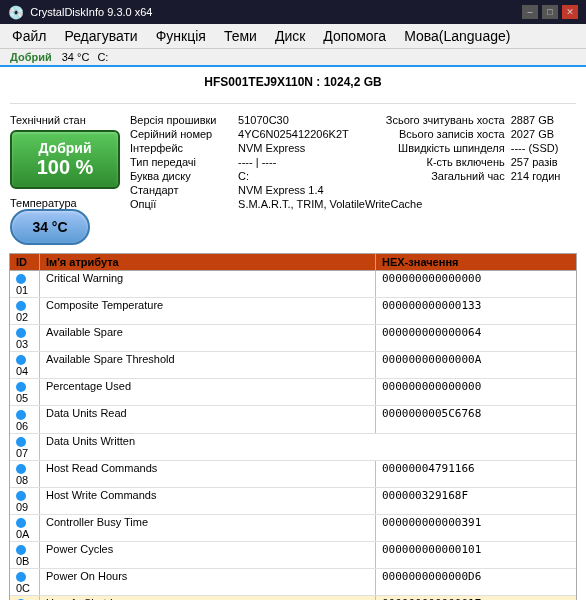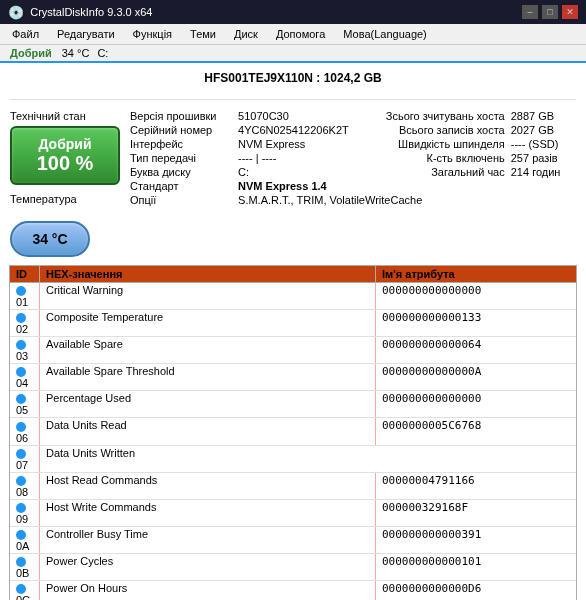--- a/index.html
+++ b/index.html
@@ -46,21 +46,21 @@
     .menu-bar {
       background: #f0f0f0;
       border-bottom: 1px solid #ccc;
       display: flex;
       padding: 2px 4px;
       gap: 2px;
     }
     .menu-item {
       padding: 2px 8px;
       cursor: pointer;
-      font-size: 11px;
+      font-size: 14px;
       color: #000;
       text-align: center;
     }
     .status-bar {
       background: #f0f0f0;
       padding: 2px 10px;
       display: flex;
       align-items: center;
       gap: 4px;
       font-size: 11px;
@@ -104,21 +104,21 @@
       color: #fff;
       font-weight: bold;
       margin-bottom: 8px;
       box-shadow: inset 0 1px 3px rgba(255,255,255,0.3);
     }
     .health-badge .health-word { font-size: 14px; display: block; }
     .health-badge .health-pct { font-size: 20px; display: block; }
     .temp-label {
       font-size: 11px;
       color: #000;
-      margin-bottom: 16px;
+      margin-bottom: 0;
     }
     .temp-badge {
       background: linear-gradient(180deg, #a0c4f5, #5b9bd5);
       border: 2px solid #3a7ab0;
       border-radius: 20px;
       padding: 8px 12px;
       text-align: center;
       color: #000;
       font-weight: bold;
       font-size: 14px;
@@ -250,33 +250,33 @@
       <span class="detail-value">---- | ----</span>
       <span class="detail-label-r">К-сть включень</span>
       <span class="detail-value-r">257 разів</span>
 
       <span class="detail-label">Буква диску</span>
       <span class="detail-value">C:</span>
       <span class="detail-label-r">Загальний час</span>
       <span class="detail-value-r">214 годин</span>
 
       <span class="detail-label">Стандарт</span>
-      <span class="detail-value" style="grid-column: span 3; font-weight: bold;">NVM Express 1.4</span>
+      <span class="detail-value" style="grid-column: span 3;">NVM Express 1.4</span>
 
       <span class="detail-label">Опції</span>
       <span class="detail-value" style="grid-column: span 3;">S.M.A.R.T., TRIM, VolatileWriteCache</span>
     </div>
   </div>
 
   <div class="table-section">
 
     <div class="table-header">
       <div>ID</div>
+      <div>Ім'я атрибута</div>
       <div>HEX-значення</div>
-      <div>Ім'я атрибута</div>
     </div>
 
     <div id="table-body">
         <div class="table-row">
           <div class="id-cell"><span class="row-icon"></span>01</div>
           <div>Critical Warning</div>
           <div class="hex-cell">000000000000000</div>
         </div>
         <div class="table-row">
           <div class="id-cell"><span class="row-icon"></span>02</div>

